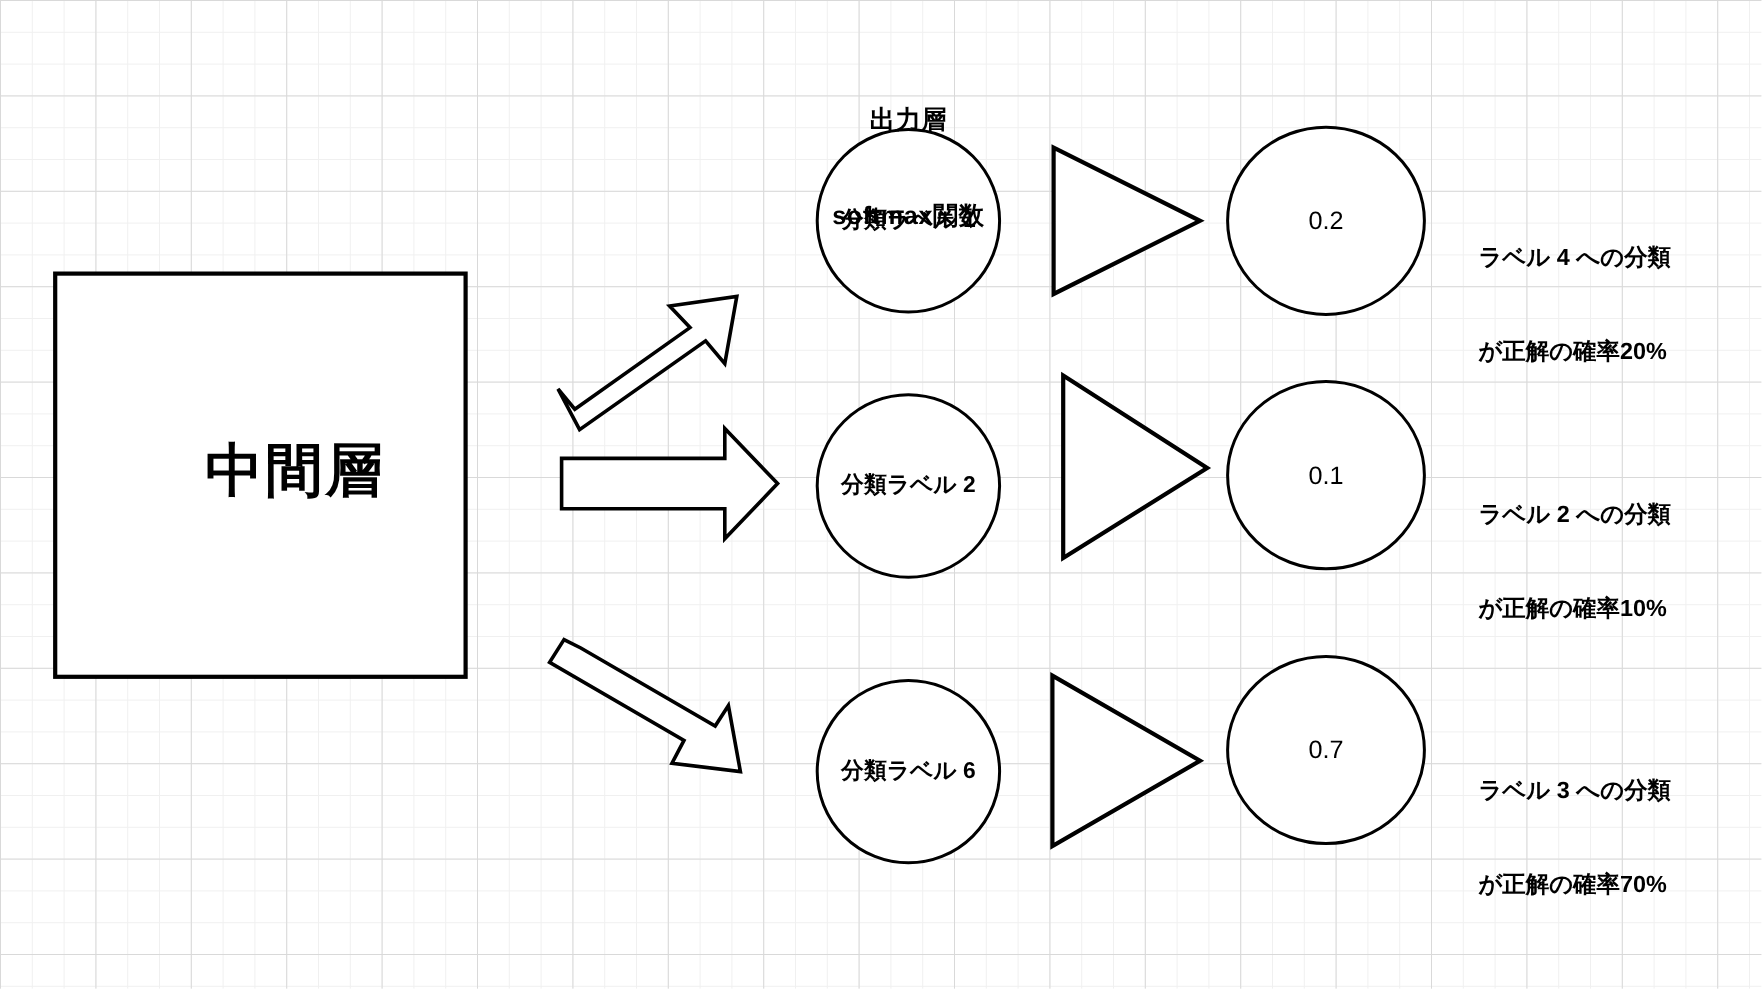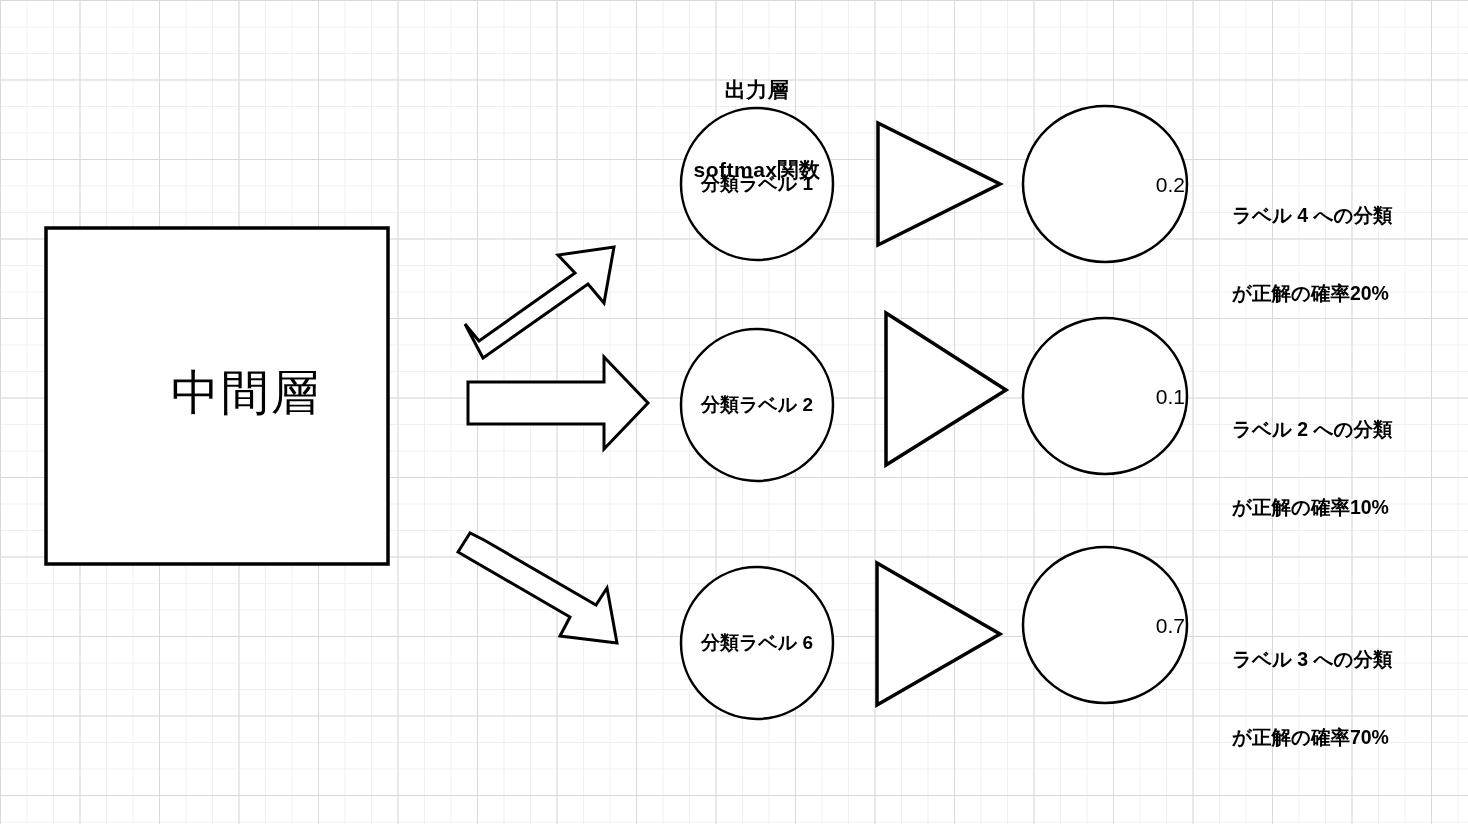--- a/index.html
+++ b/index.html
@@ -42,61 +42,61 @@
 
   .lbl {
     position: absolute;
     white-space: pre;
     line-height: 1.28;
   }
 
   
   .title-block {
     left: 672px;
-    top: 23px;
+    top: 34px;
     width: 170px;
     text-align: center;
     font-weight: bold;
     font-size: 21px;
     letter-spacing: 0.5px;
   }
 
   
   .circle-label {
     width: 160px;
     text-align: center;
     font-size: 19px;
     font-weight: bold;
   }
 
   
   .value-label {
     width: 160px;
-    text-align: right;
+    text-align: center;
     font-size: 21px;
     font-weight: normal;
   }
 
   
   .desc {
     left: 1232px;
     width: 230px;
     font-size: 19.5px;
     font-weight: bold;
     line-height: 1.32;
   }
 
   
   .box-label {
     left: 46px;
     top: 362px;
     width: 400px;
     text-align: center;
     font-size: 48px;
-    font-weight: normal;
+    font-weight: bold;
     letter-spacing: 2px;
   }
 </style>
 </head>
 <body>
 
 <div id="canvas">
 
   <svg class="layer" width="1468" height="824" viewBox="0 0 1468 824" xmlns="http://www.w3.org/2000/svg">
 

